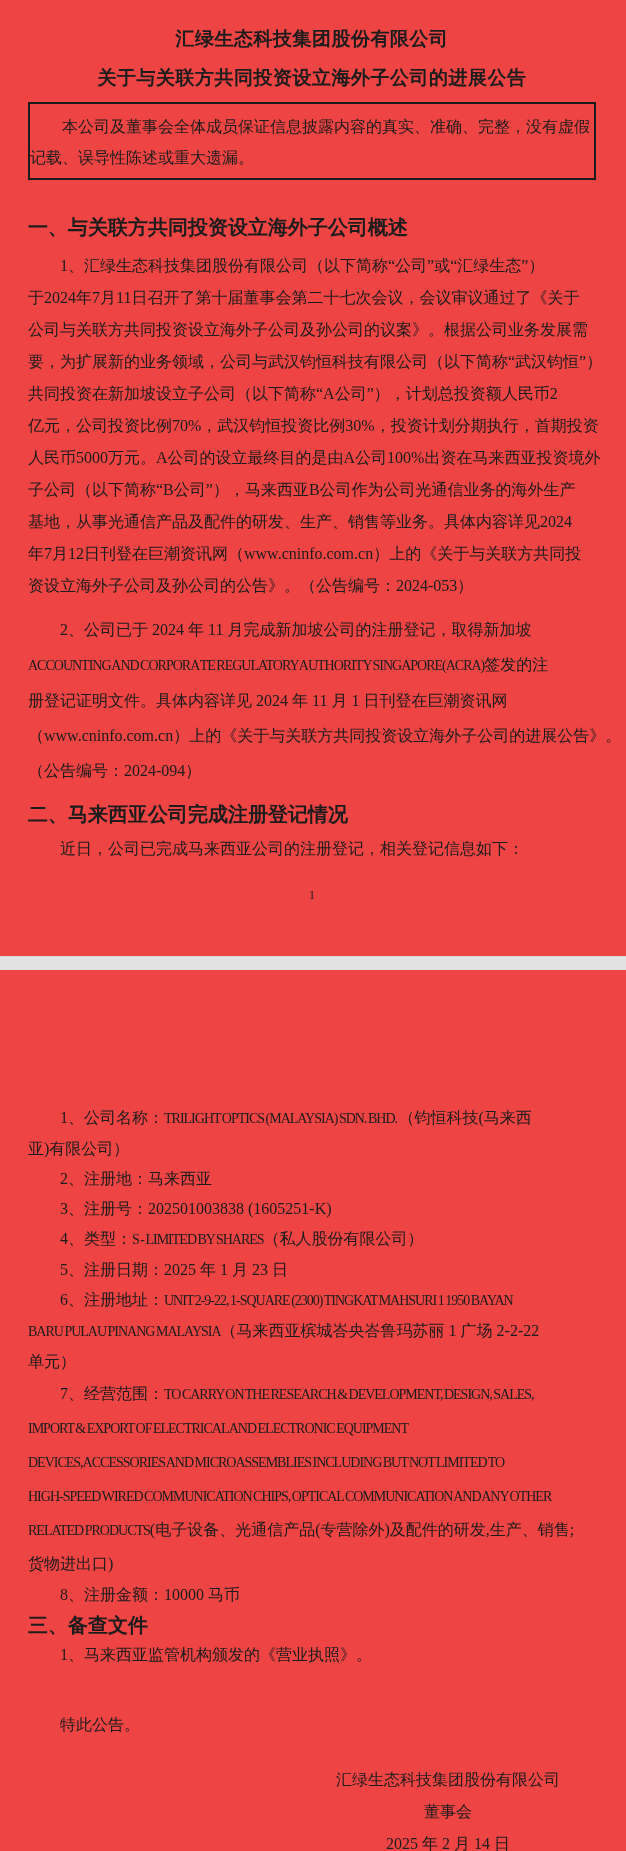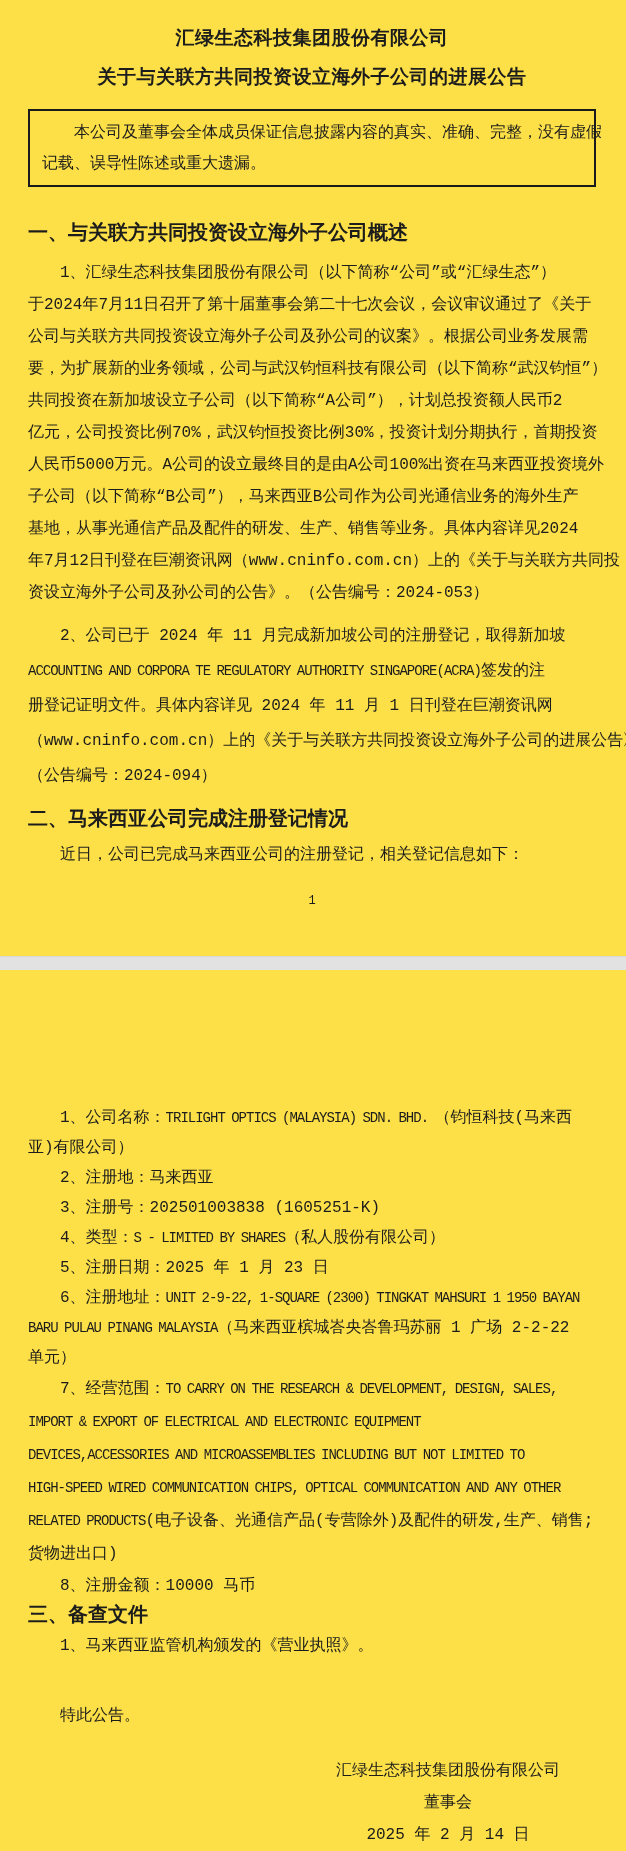--- a/index.html
+++ b/index.html
@@ -2,33 +2,33 @@
 <html><head>
 <meta charset="utf-8">
 <style>
   * { margin:0; padding:0; box-sizing:border-box; }
   html,body { background:#ffffff; }
   body {
     width:626px; height:1851px; overflow:hidden;
     font-family:"Liberation Serif","DejaVu Serif",serif;
     color:#1c1c1c;
   }
-  .page { position:relative; background:#fde047;font-family:Liberation Mono, monospace; }
+  .page { position:relative; background:#ef4444; }
   .page1 { height:956px; padding:28px 30px 0 28px; }
   .page-sep { height:14px; background:#e2e2e2; border-top:1px solid #d7d7d7; }
   .page2 { height:1041px; padding:133px 30px 0 28px; }
 
   .doc-title, .doc-subtitle {
     font-size:19px; font-weight:bold; text-align:center; line-height:22px;
     letter-spacing:0.5px;
   }
   .doc-subtitle { margin-top:17px; }
 
   .disclaimer-box {
-    margin-top:20px; border:2px solid #1a1a1a; padding:7px 12px 5px 12px;
+    margin-top:13px; border:2px solid #1a1a1a; padding:7px 12px 5px 0;
   }
   .disclaimer-box .ln { line-height:31px; }
 
   .sec-heading {
     font-size:20px; font-weight:bold; line-height:22px; white-space:nowrap;
   }
   .sec1 { margin-top:36px; }
   .sec2 { margin-top:15px; }
 
   .ln { font-size:16px; line-height:32px; white-space:nowrap; }

